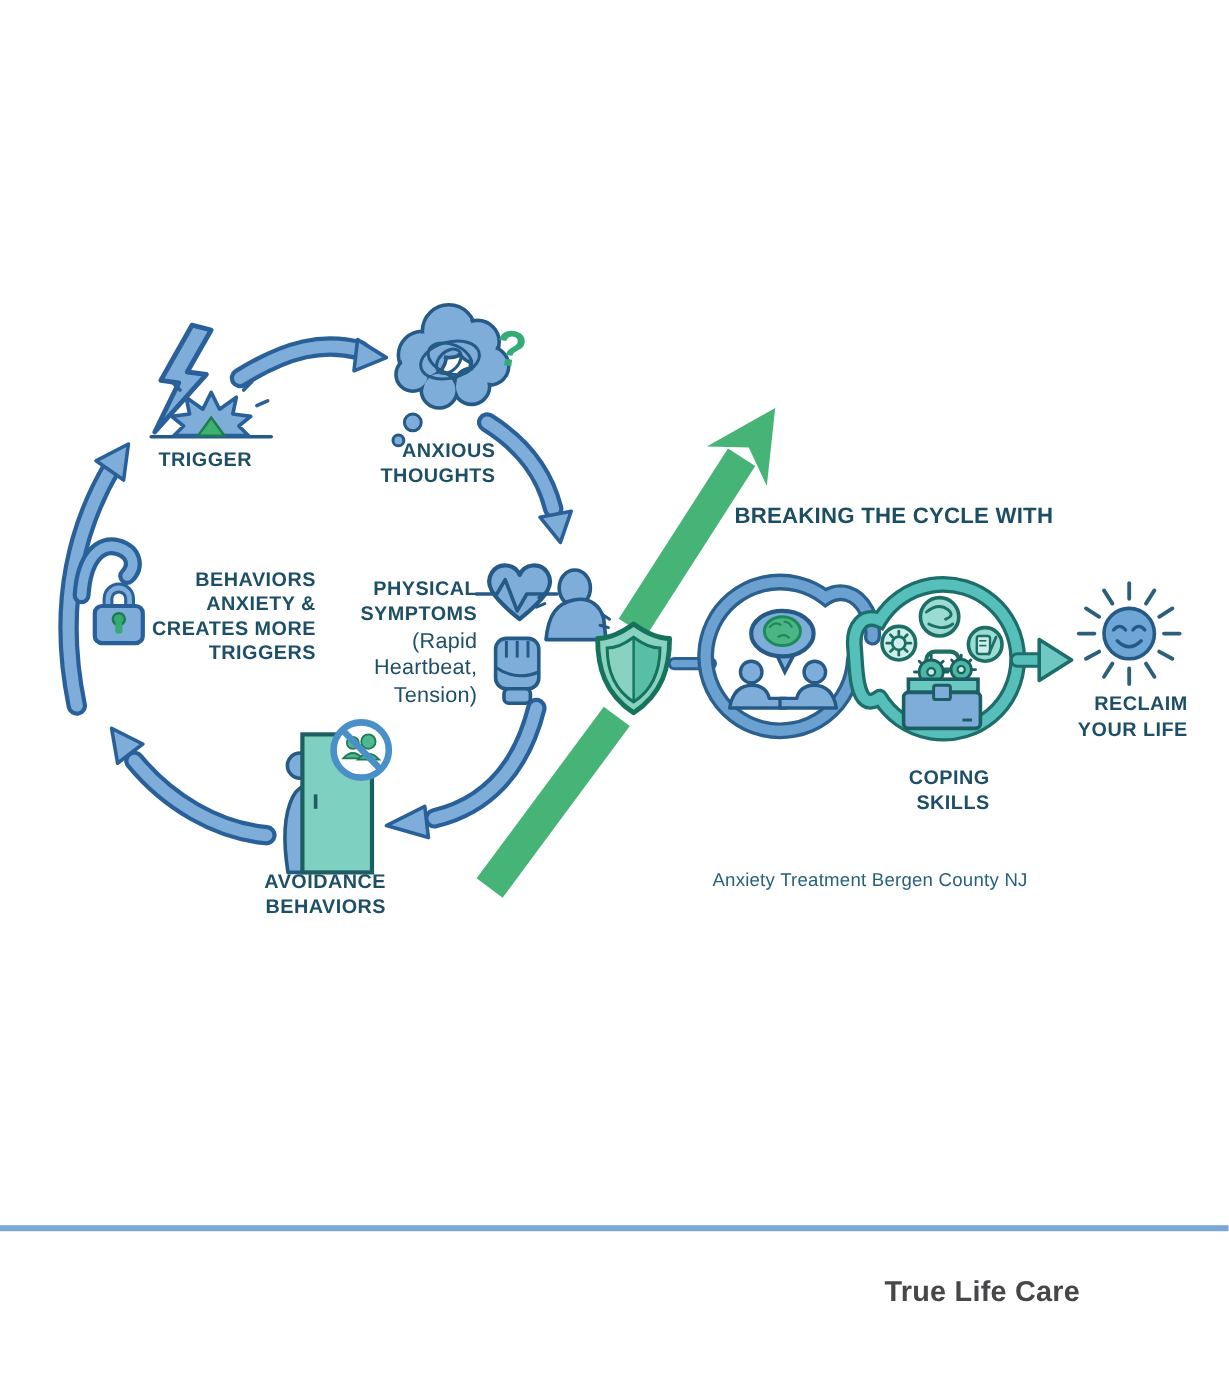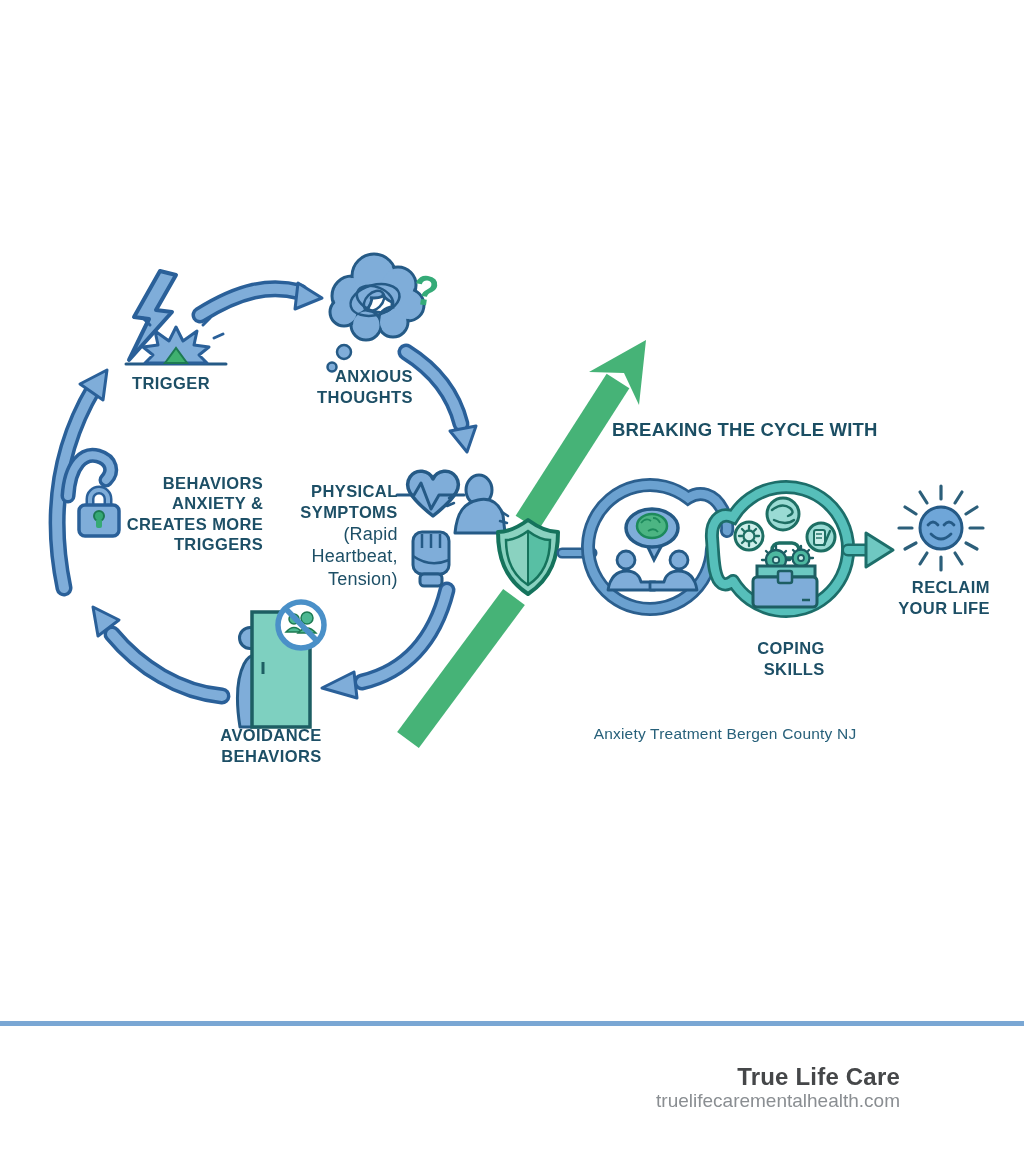--- a/index.html
+++ b/index.html
@@ -299,15 +299,14 @@
 
 <div class="lbl" style="left:944px;top:577px">
   <div>RECLAIM</div>
   <div>YOUR LIFE</div>
 </div>
 
 <div class="caption">Anxiety Treatment Bergen County NJ</div>
 
 <div class="divider"></div>
 <div class="footer-brand">True Life Care</div>
-<div class="footer-site">truelifecarementalhealth.com</div>
 
 </div>
 
 </body></html>

